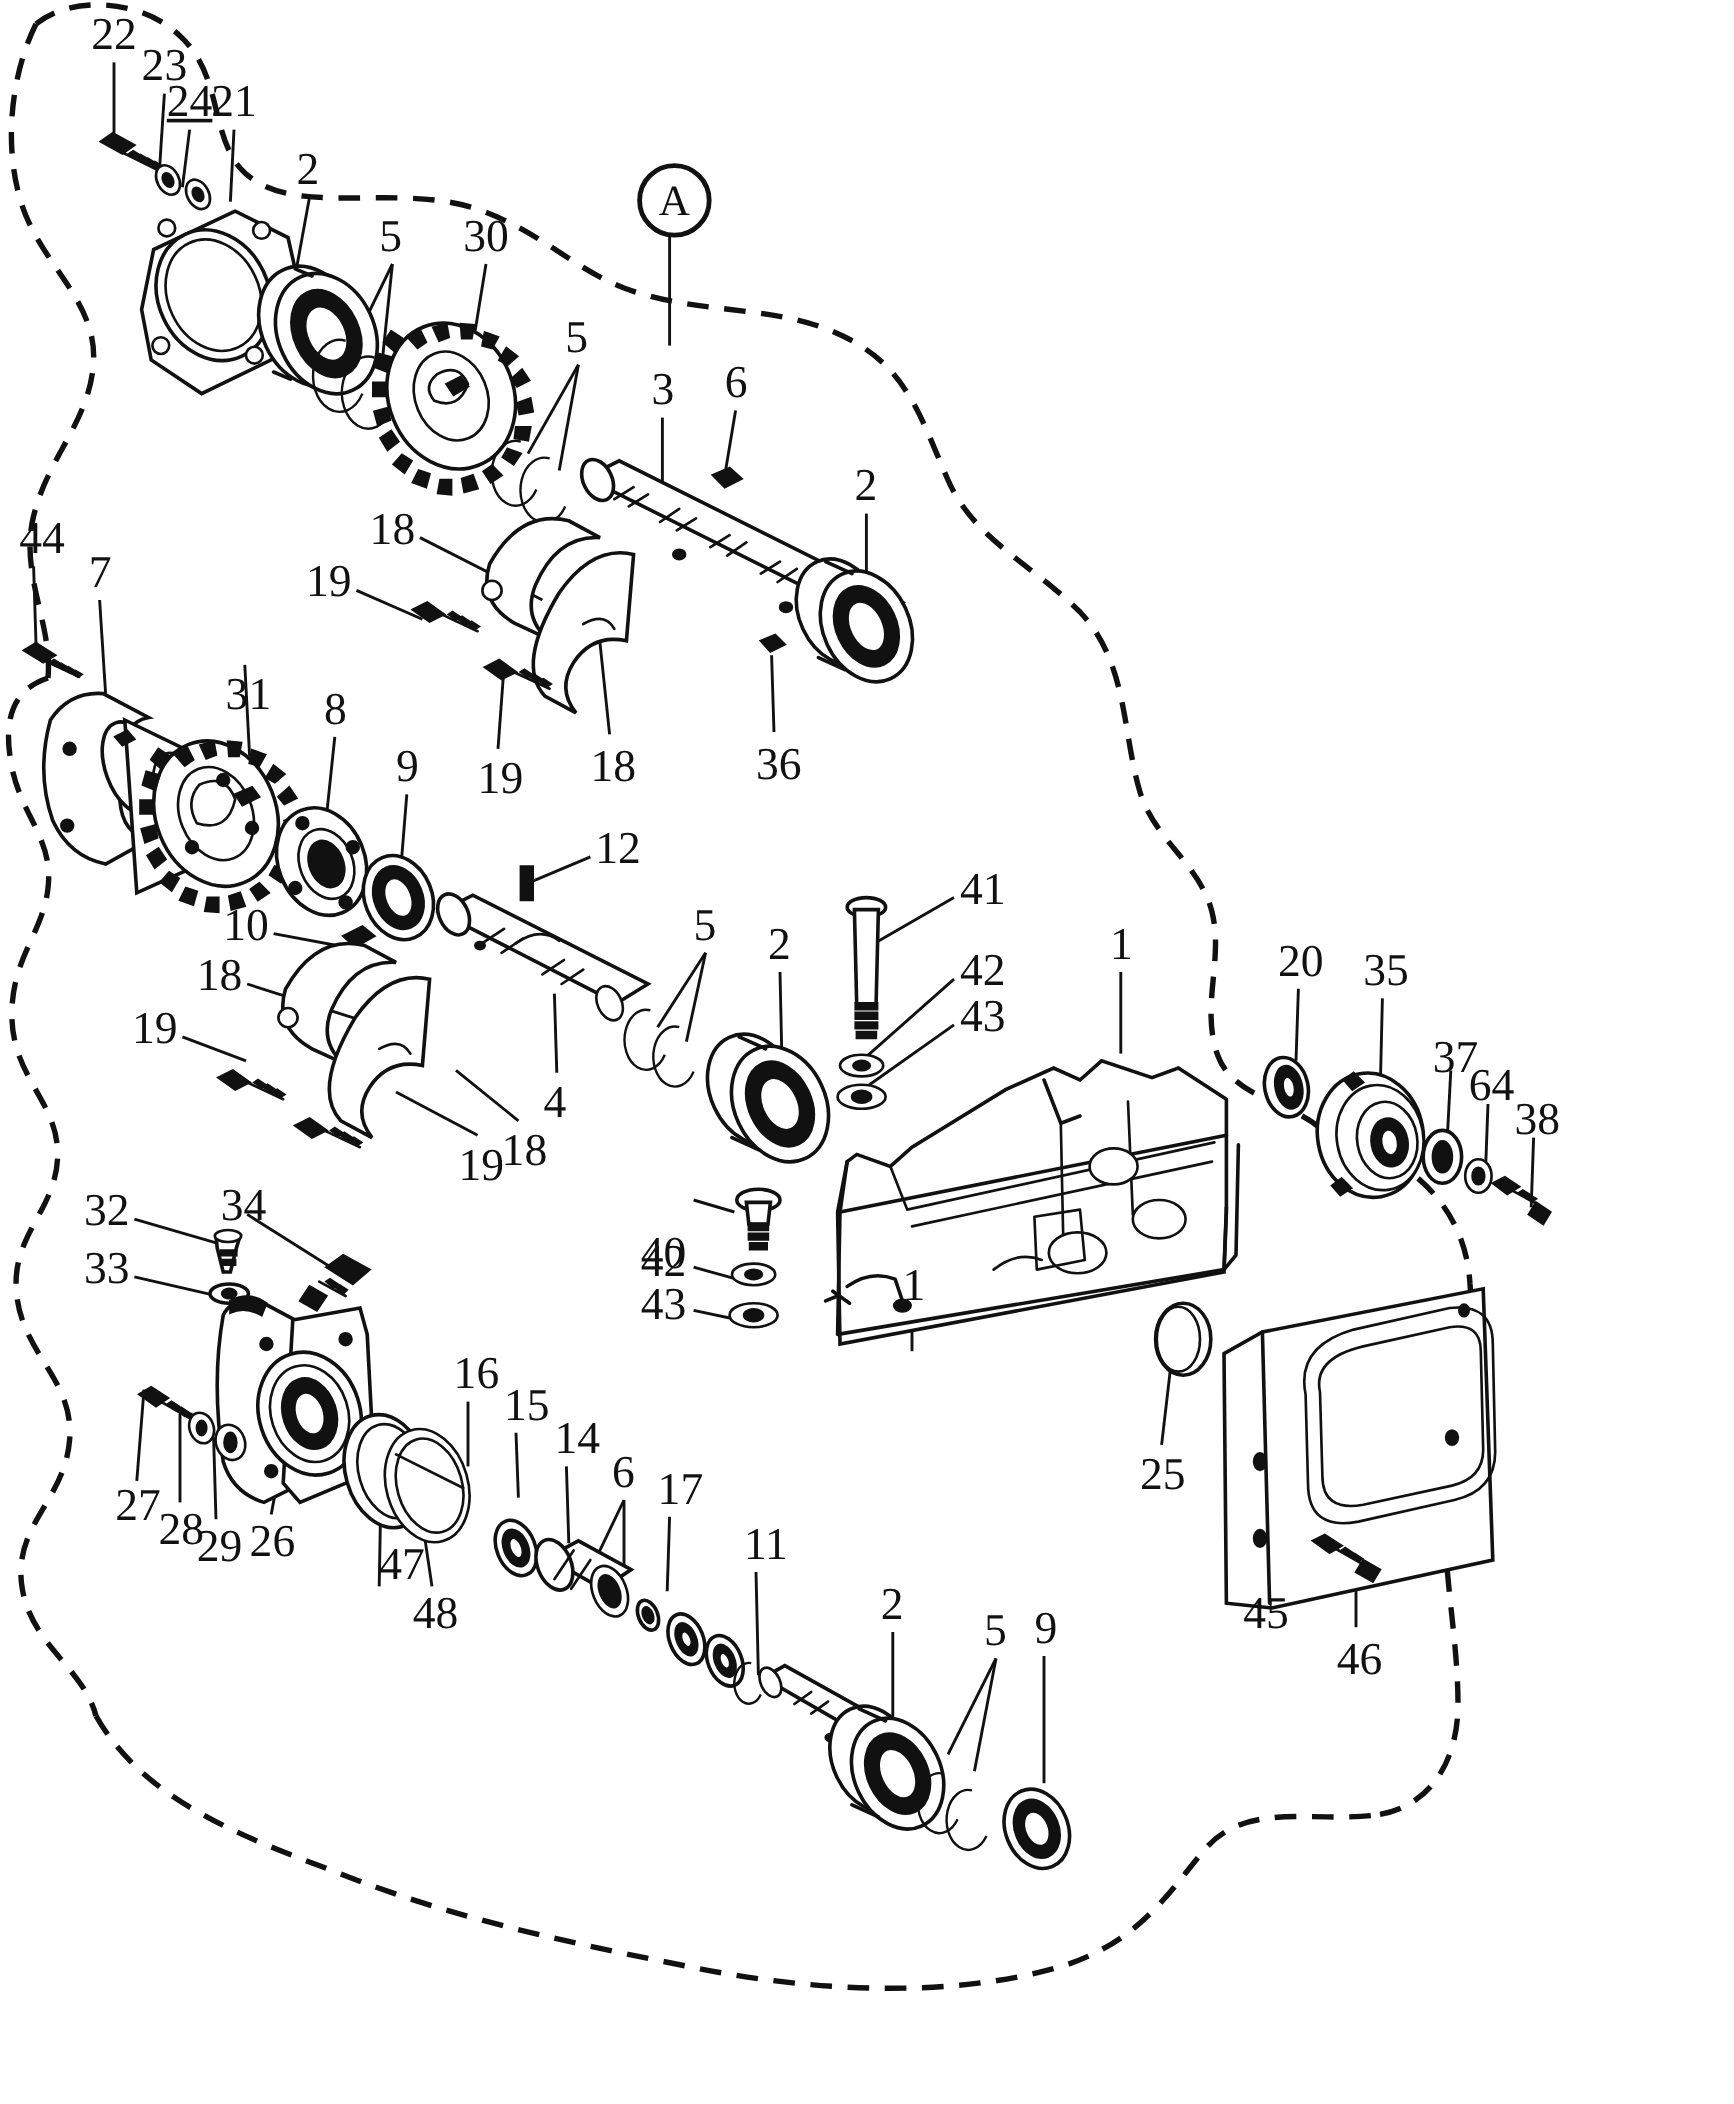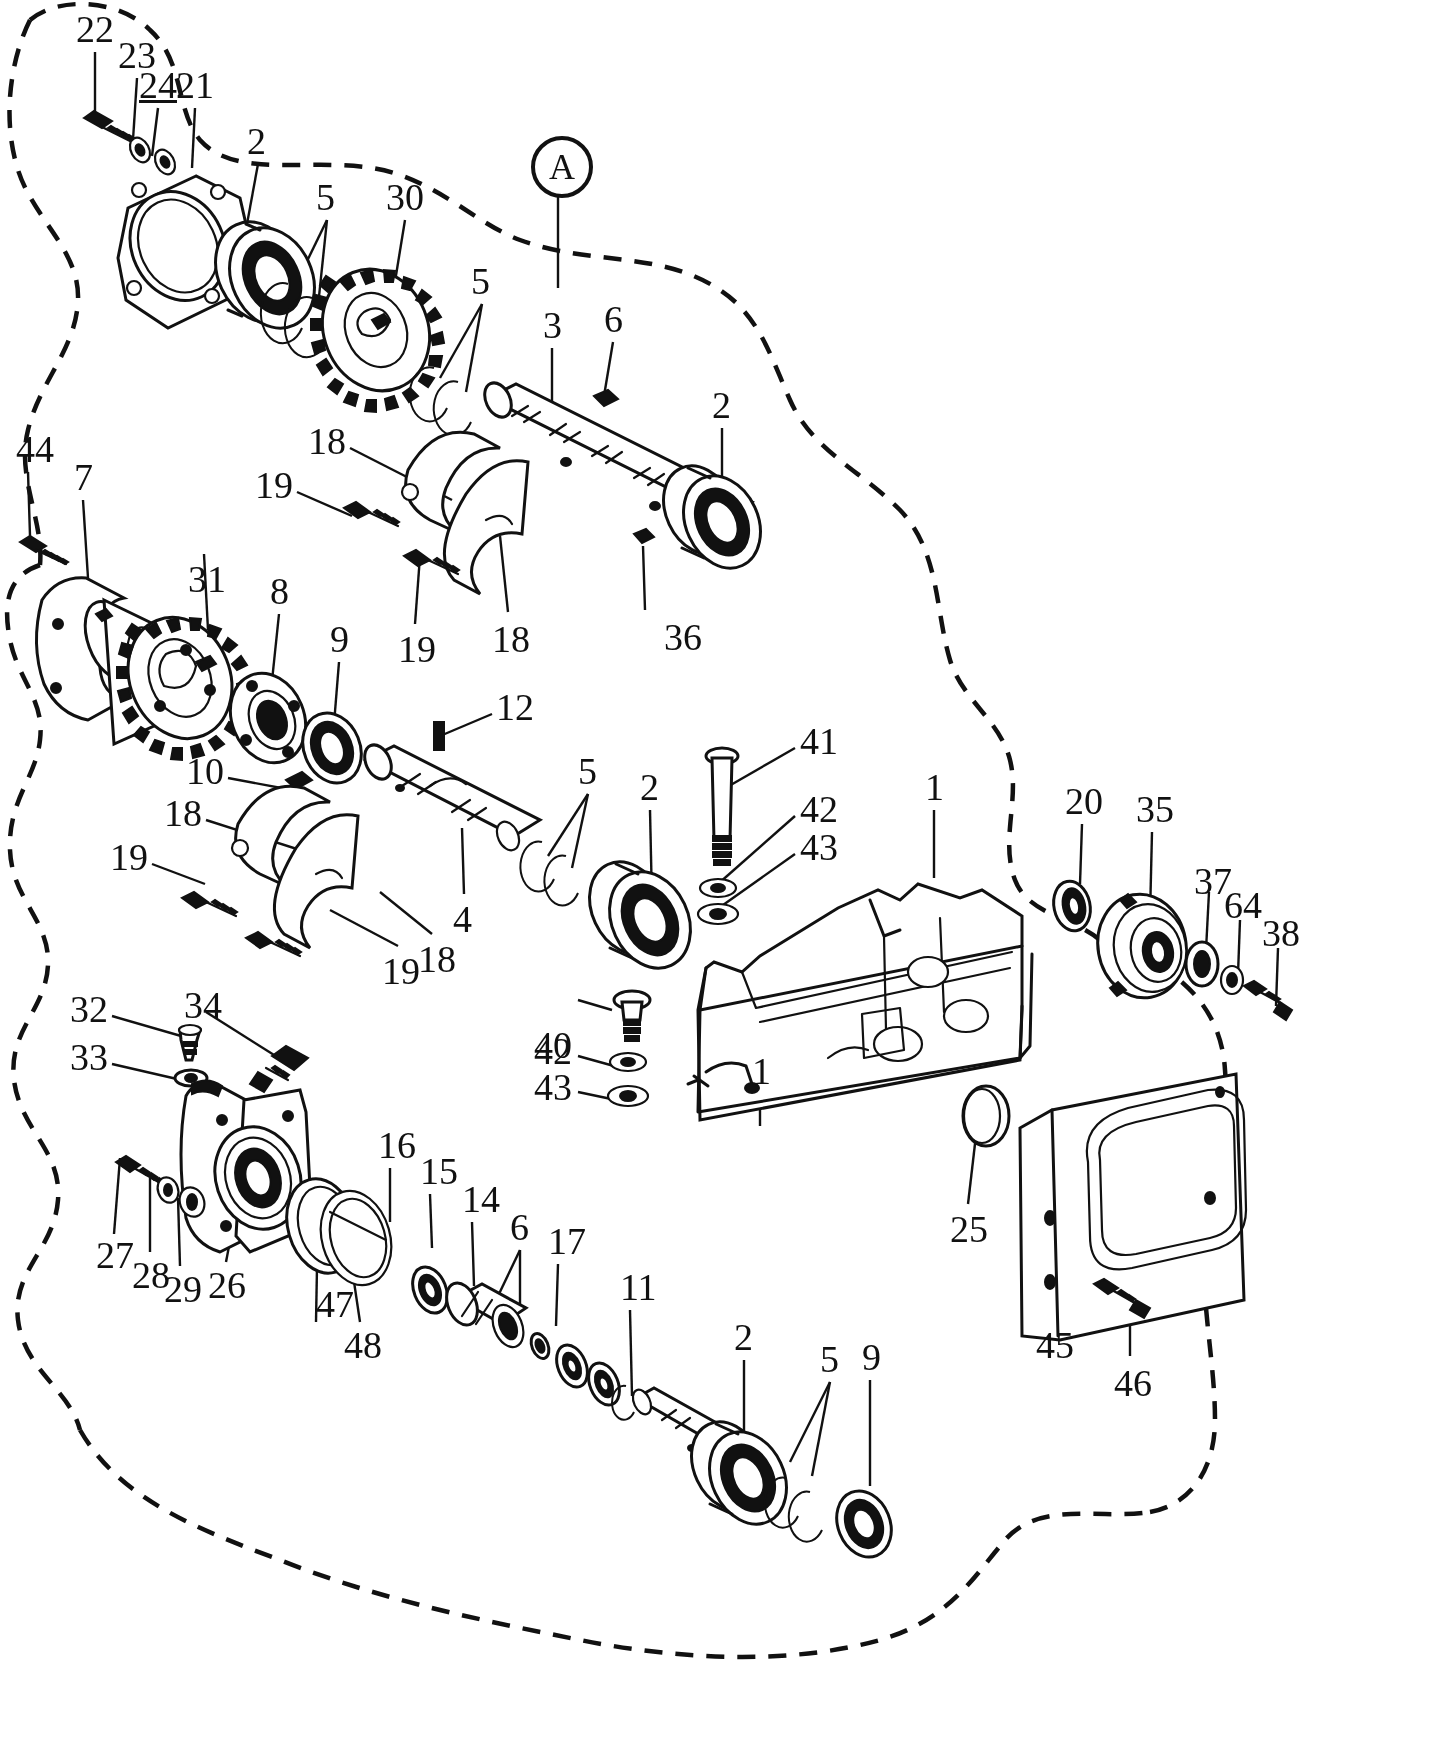--- a/index.html
+++ b/index.html
@@ -570,21 +570,21 @@
       <div class="lbl" style="left: 316px; top: 178px;">5</div>
       <div class="lbl" style="left: 386px; top: 178px;">30</div>
       <div class="lbl" style="left: 471px; top: 262px;">5</div>
       <div class="lbl" style="left: 543px; top: 306px;">3</div>
       <div class="lbl" style="left: 604px; top: 300px;">6</div>
       <div class="lbl" style="left: 712px; top: 386px;">2</div>
       <div class="lbl" style="left: 308px; top: 422px;">18</div>
       <div class="lbl" style="left: 255px; top: 466px;">19</div>
       <div class="lbl" style="left: 398px; top: 630px;">19</div>
       <div class="lbl" style="left: 492px; top: 620px;">18</div>
-      <div class="lbl" style="left: 630px; top: 618px; margin-left: 34px;">36</div>
+      <div class="lbl" style="left: 630px; top: 618px;">36</div>
       <div class="lbl" style="left: 16px; top: 430px;">44</div>
       <div class="lbl" style="left: 74px; top: 458px;">7</div>
       <div class="lbl" style="left: 188px; top: 512px; margin-top: 48px;">31</div>
       <div class="lbl" style="left: 270px; top: 572px;">8</div>
       <div class="lbl" style="left: 330px; top: 620px;">9</div>
       <div class="lbl" style="left: 186px; top: 752px;">10</div>
       <div class="lbl" style="left: 164px; top: 794px;">18</div>
       <div class="lbl" style="left: 110px; top: 838px;">19</div>
       <div class="lbl" style="left: 382px; top: 952px;">19</div>
       <div class="lbl" style="left: 418px; top: 940px;">18</div>

